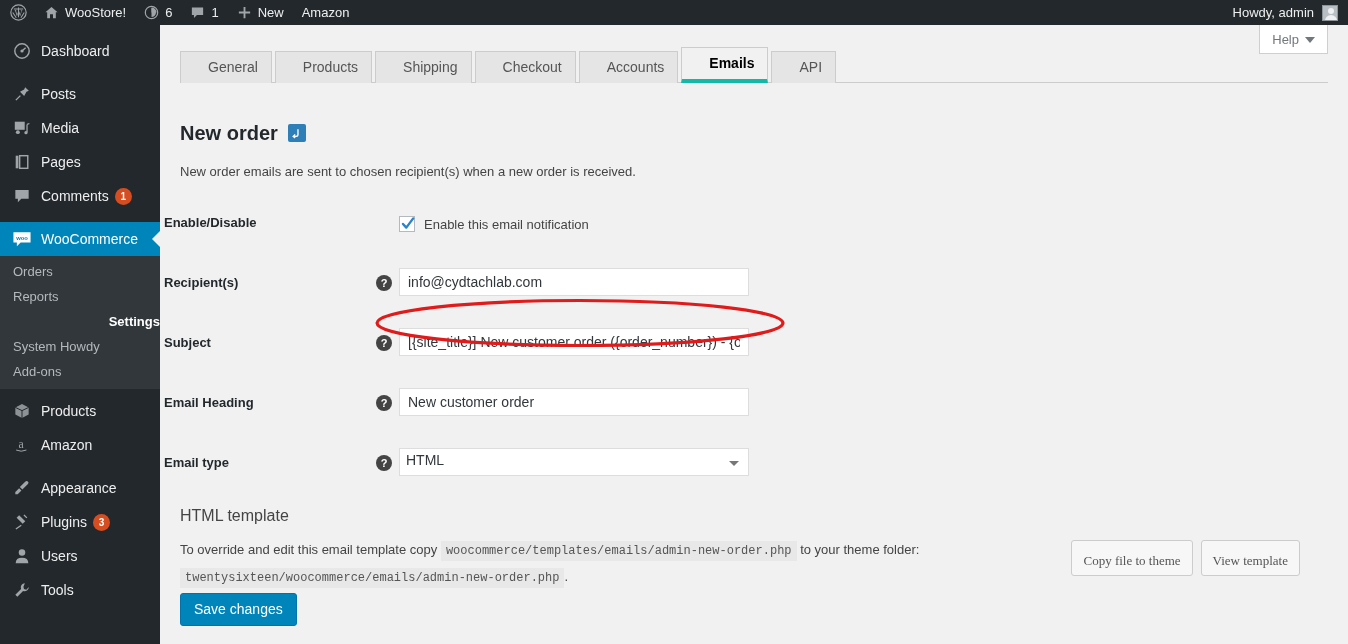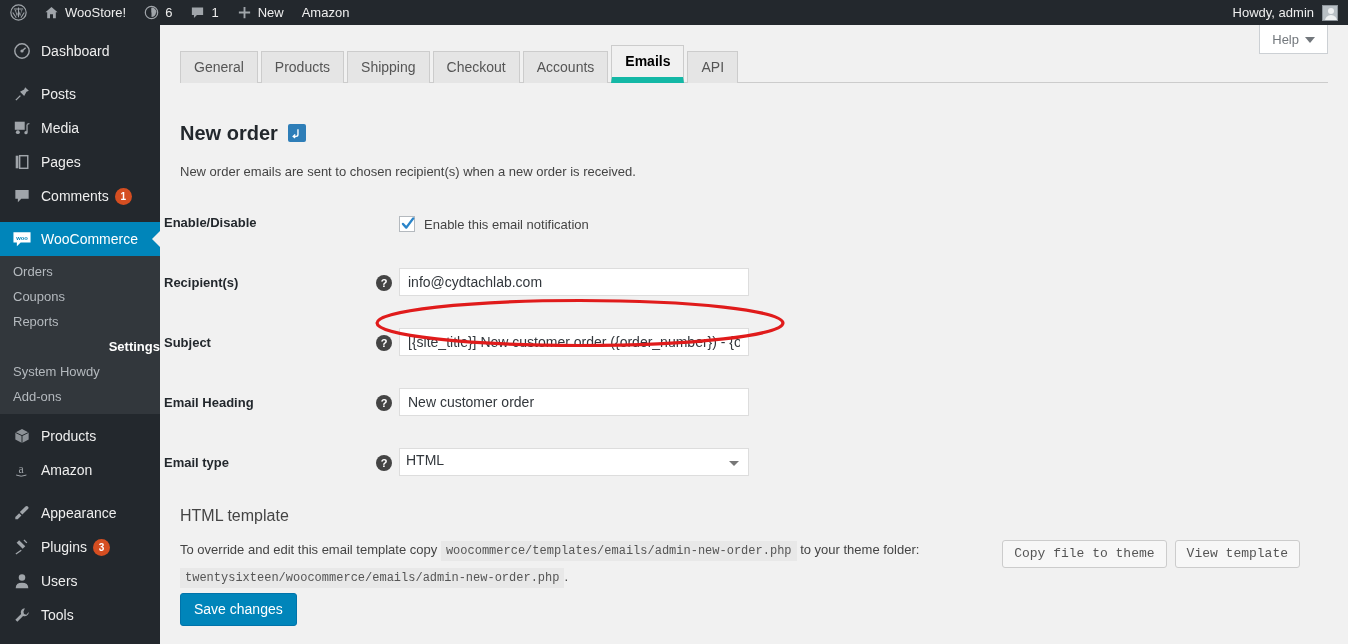--- a/index.html
+++ b/index.html
@@ -140,30 +140,30 @@
     width: 1148px;
     border-bottom: 1px solid #ccc;
     height: 34px;
     display: flex; align-items: flex-end;
   }
   .nav-tab {
     background: #e5e5e5;
     border: 1px solid #ccc;
     border-bottom: none;
     margin: 0 3px -1px 0;
-    padding: 7px 13px 8px 13px;
+    padding: 7px 13px 8px 27px;
     font-size: 14px;
     line-height: 16px;
     color: #555;
     cursor: pointer;
     white-space: nowrap;
   }
   .nav-tab.active {
     background: #f1f1f1;
-    border-bottom: 6px solid #14b8a6;
+    border-bottom: 4px solid #14b8a6;
     color: #000;
     font-weight: bold;
   }
 
   
   #sec-title {
     position: absolute; top: 96px; left: 20px;
     display: flex; align-items: center; gap: 10px;
   }
   #sec-title h2 {
@@ -262,23 +262,23 @@
   }
   #tpl-buttons {
     position: absolute; top: 33px; right: 28px;
     display: flex; gap: 8px;
   }
   .btn-secondary {
     background: #f7f7f7;
     border: 1px solid #ccc;
     border-radius: 3px;
     color: #555;
-    font-family: Liberation Mono, monospace;
+    font-family: Liberation Serif, serif;
     font-size: 13px;
-    padding: 5px 11px 6px 11px;
+    padding: 12px 11px 6px 11px;
     cursor: pointer;
     white-space: nowrap;
   }
 
   
   #save-wrap { position: absolute; top: 568px; left: 20px; }
   .btn-primary {
     background: #0085ba;
     border: 1px solid #0073aa;
     border-radius: 3px;
@@ -424,21 +424,20 @@
       <svg width="20" height="18" viewBox="0 0 22 20">
           <path d="M1.5 2.5 h19 v11.5 h-11 l-4.2 4 v-4 h-3.8 z" fill="#fff"></path>
           <text x="11" y="11" font-size="6.5" font-weight="bold" fill="#0085ba" text-anchor="middle" font-family="Liberation Sans, sans-serif">woo</text>
         </svg>
     </span>
     <span class="mt-lbl">WooCommerce</span>
   </div>
 
   <div id="submenu">
     <div class="submenu-item">Orders</div>
-    <div class="submenu-item">Coupons</div>
     <div class="submenu-item">Reports</div>
     <div class="submenu-item current">Settings</div>
     <div class="submenu-item">System Howdy</div>
     <div class="submenu-item">Add-ons</div>
   </div>
 
   <div class="menu-top" style="margin-top:5px;">
     <span class="mt-ico">
       <svg width="18" height="18" viewBox="0 0 20 20">
           <path d="M10 2.2 L17.4 6 L17.4 14 L10 17.8 L2.6 14 L2.6 6 Z" fill="currentColor" opacity="0.85"></path>

